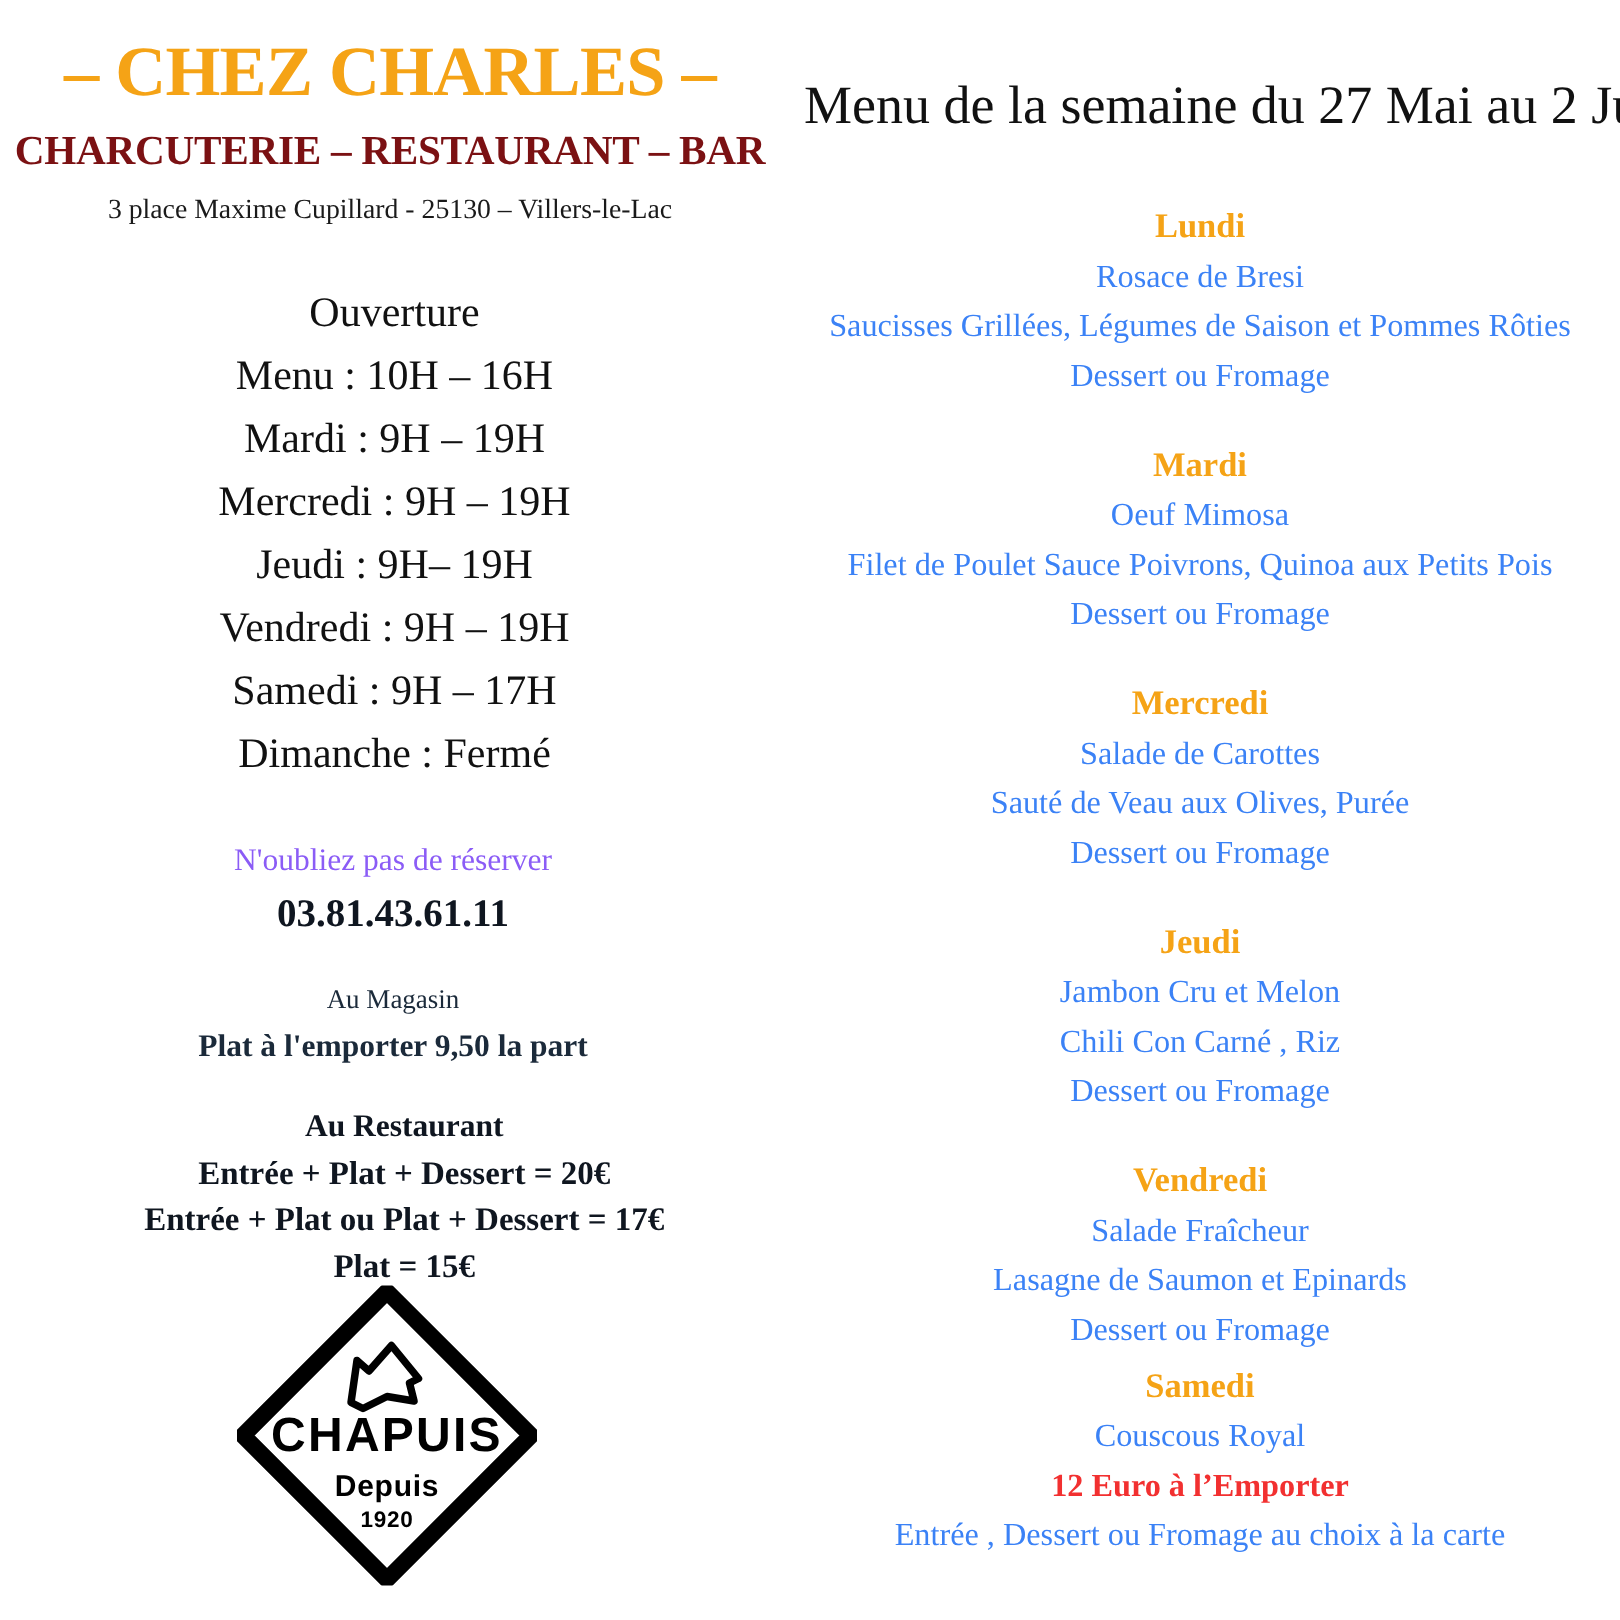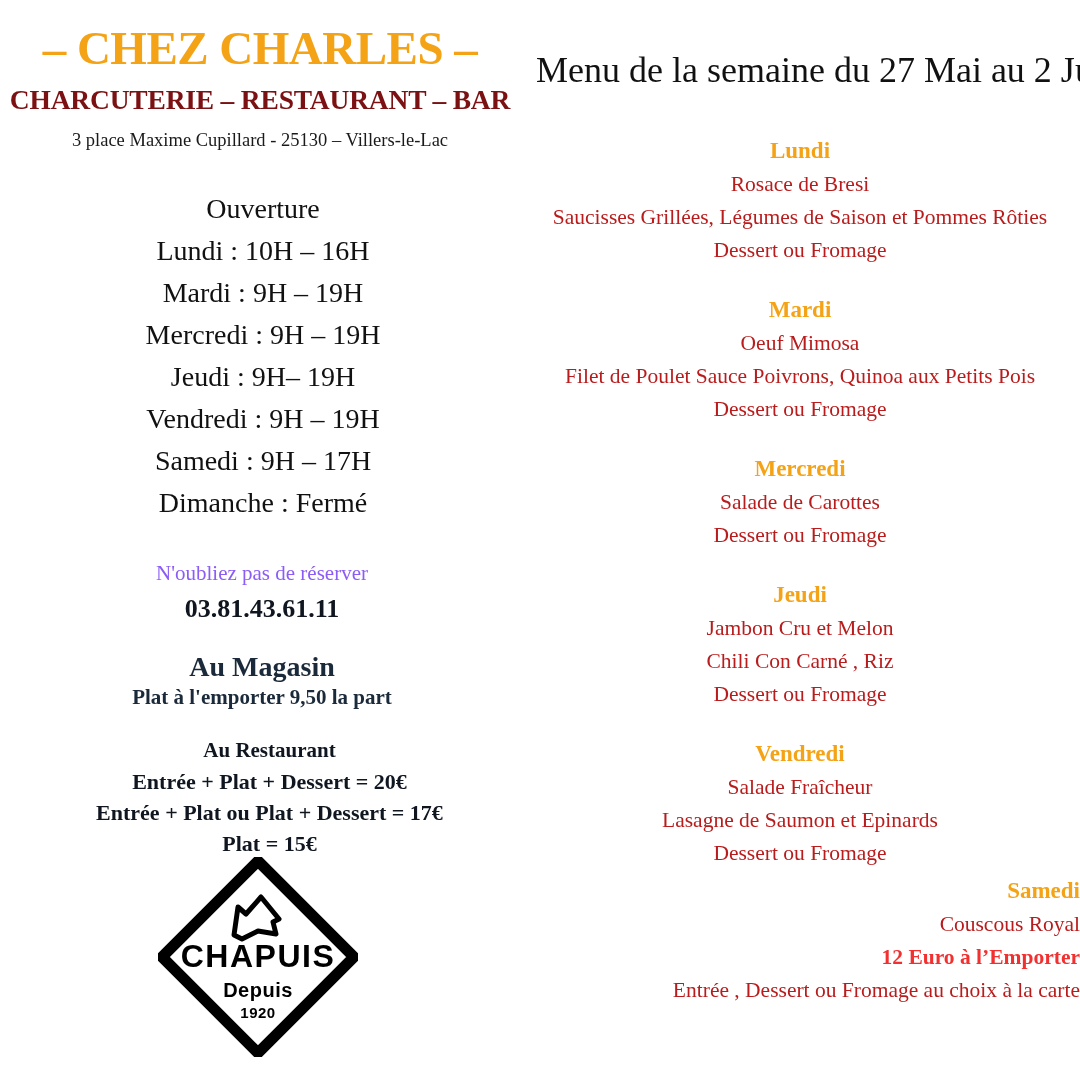--- a/index.html
+++ b/index.html
@@ -96,22 +96,22 @@
     line-height: 36px;
     color: #0f1620;
   }
 
   .shop-block {
     padding-top: 24px;
     padding-left: 4px;
     color: #1B2A3A;
   }
   .shop-head {
-    font-size: 28px;
-    font-weight: 700;
+    font-size: 18px;
+    font-weight: 400;
     line-height: 31px;
   }
   .shop-line {
     font-size: 21px;
     font-weight: 700;
     line-height: 31px;
     white-space: nowrap;
   }
 
   .resto-block {
@@ -156,32 +156,31 @@
     font-size: 36px;
     color: #111;
     line-height: 1.2;
     white-space: nowrap;
   }
   .day-group {
     padding-top: 26px;
   }
   .day-group.tight {
     padding-top: 4px;
-    text-align: right;
   }
   .day-name {
     font-size: 23px;
     font-weight: 700;
     line-height: 34px;
     color: #F5A316;
   }
   .dish {
     font-size: 21.5px;
     line-height: 33px;
-    color: #b91c1c;
+    color: #3b82f6;
     white-space: nowrap;
   }
   .dish.price-hl {
     color: #F23030;
     font-weight: 700;
     font-size: 21.5px;
   }
 </style>
 </head>
 <body>
@@ -189,21 +188,21 @@
 <div class="page">
 
   <div class="left-col">
 
     <div class="brand-title">– CHEZ CHARLES –</div>
     <div class="brand-sub">CHARCUTERIE – RESTAURANT – BAR</div>
     <div class="brand-address">3 place Maxime Cupillard - 25130 – Villers-le-Lac</div>
 
     <div class="hours-block">
       <div class="hours-title">Ouverture</div>
-      <div class="hours-line">Lundi : 10H – 16H</div>
+      <div class="hours-line">Menu : 10H – 16H</div>
       <div class="hours-line">Mardi : 9H – 19H</div>
       <div class="hours-line">Mercredi : 9H – 19H</div>
       <div class="hours-line">Jeudi : 9H– 19H</div>
       <div class="hours-line">Vendredi : 9H – 19H</div>
       <div class="hours-line">Samedi : 9H – 17H</div>
       <div class="hours-line">Dimanche : Fermé</div>
     </div>
 
     <div class="reserve-block">
       <div class="reserve-title">N'oubliez pas de réserver</div>
@@ -248,20 +247,21 @@
         </div>
         <div class="day-group">
           <div class="day-name">Mardi</div>
           <div class="dish">Oeuf Mimosa</div>
           <div class="dish">Filet de Poulet Sauce Poivrons, Quinoa aux Petits Pois</div>
           <div class="dish">Dessert ou Fromage</div>
         </div>
         <div class="day-group">
           <div class="day-name">Mercredi</div>
           <div class="dish">Salade de Carottes</div>
+          <div class="dish">Sauté de Veau aux Olives, Purée</div>
           <div class="dish">Dessert ou Fromage</div>
         </div>
         <div class="day-group">
           <div class="day-name">Jeudi</div>
           <div class="dish">Jambon Cru et Melon</div>
           <div class="dish">Chili Con Carné , Riz</div>
           <div class="dish">Dessert ou Fromage</div>
         </div>
         <div class="day-group">
           <div class="day-name">Vendredi</div>

